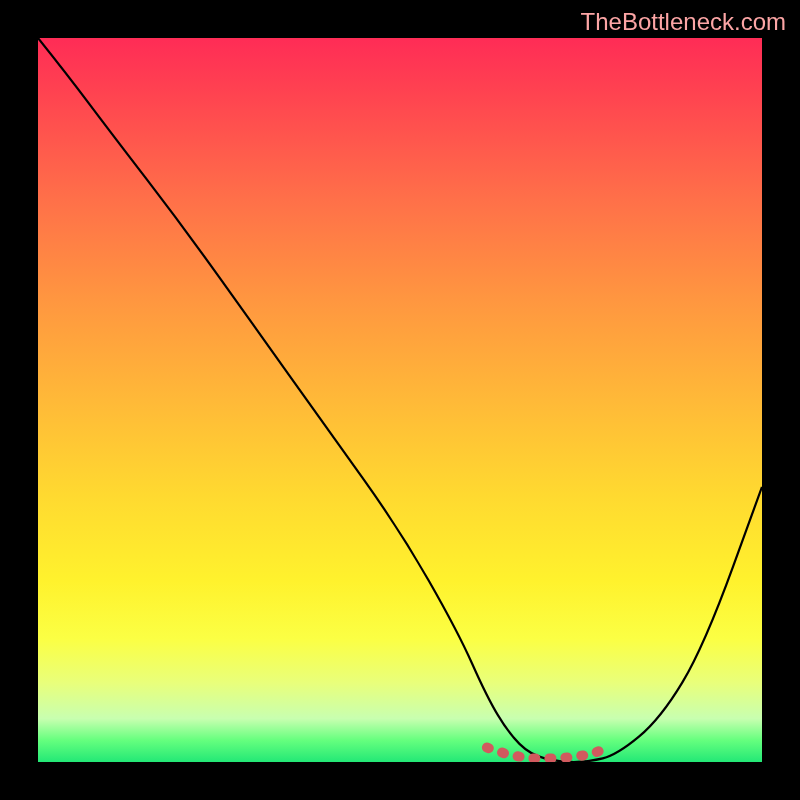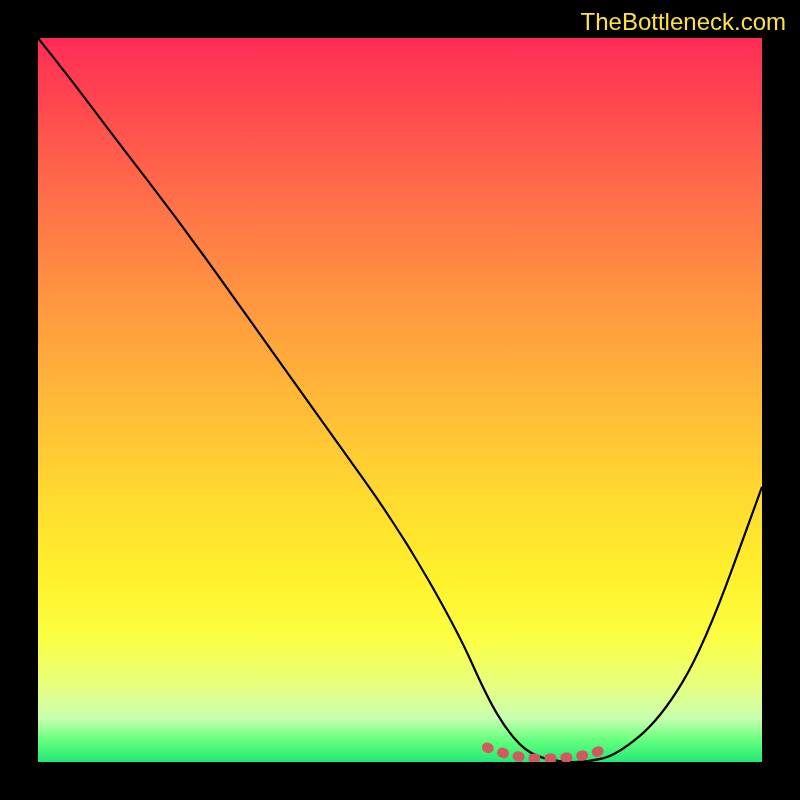--- a/index.html
+++ b/index.html
@@ -7,21 +7,21 @@
     width: 800px;
     height: 800px;
     background: #000;
     position: relative;
     font-family: Arial, sans-serif;
   }
   .watermark {
     position: absolute;
     top: 8px;
     right: 14px;
-    color: #fde047;
+    color: #fca5a5;
     font-size: 24px;
     font-weight: 500;
     z-index: 10;
   }
   .chart-area {
     position: absolute;
     left: 38px;
     top: 38px;
     width: 724px;
     height: 724px;

